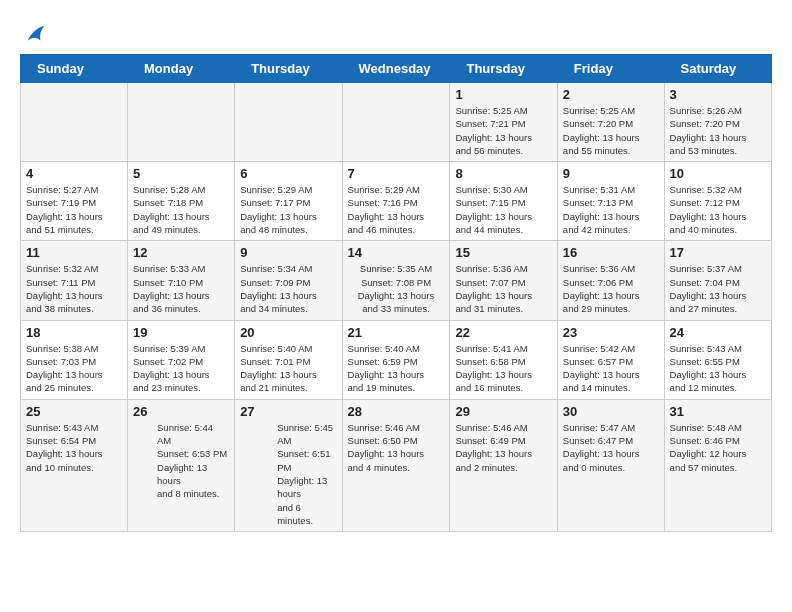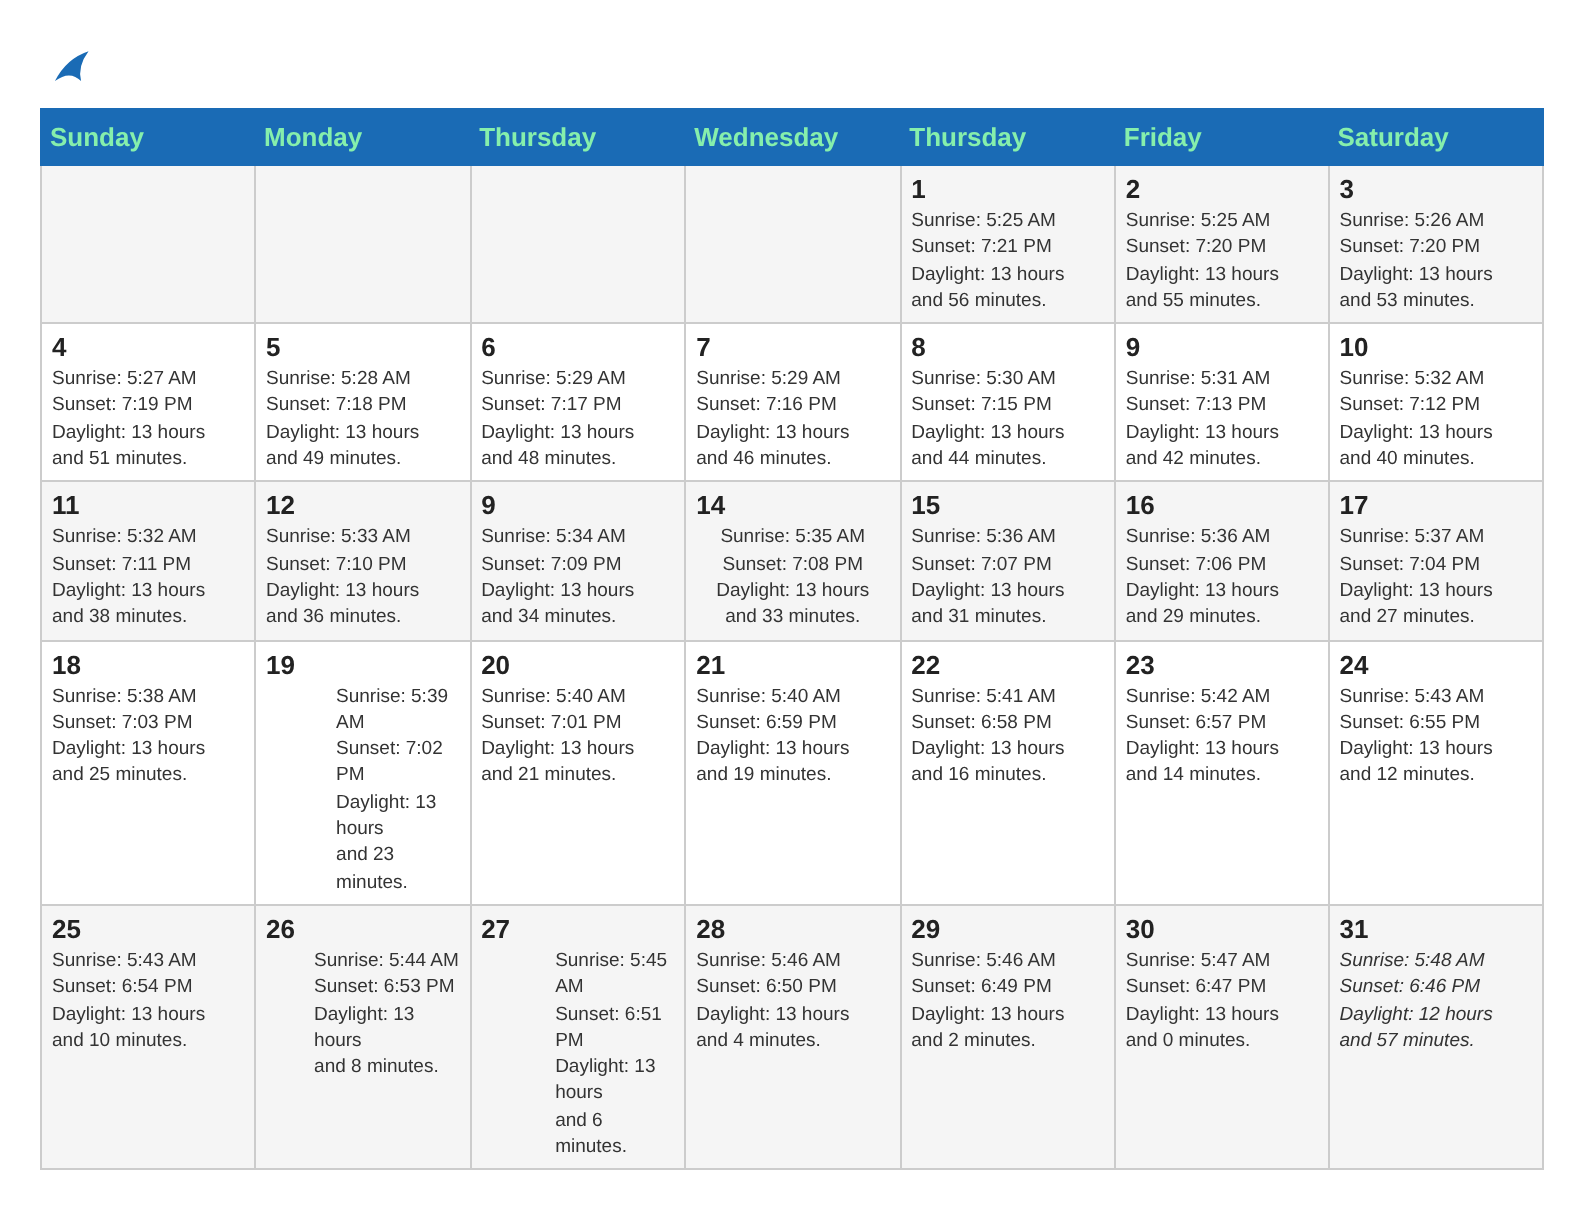--- a/index.html
+++ b/index.html
@@ -33,22 +33,22 @@
       color: #444;
       font-style: italic;
     }
     .calendar {
       width: 100%;
       border-collapse: collapse;
       font-size: 10.5px;
     }
     .calendar thead tr th {
       background: #1a6bb5;
-      color: #86efac;
-      padding: 6px 4px;
+      color: #ffffff;
+      padding: 6px 16px;
       text-align: left;
       font-size: 13px;
       font-weight: bold;
       border: 1px solid #1a6bb5;
     }
     .calendar tbody tr td {
       vertical-align: top;
       border: 1px solid #ccc;
       padding: 4px 5px;
       width: 108px;
@@ -258,21 +258,21 @@
         <tr>
           <td>
             <span class="day-number">18</span>
             <div class="day-info" style="white-space: pre-line;">Sunrise: 5:38 AM
 Sunset: 7:03 PM
 Daylight: 13 hours
 and 25 minutes.</div>
           </td>
           <td>
             <span class="day-number">19</span>
-            <div class="day-info" style="white-space: pre-line; margin-left: 35px;">Sunrise: 5:39 AM
+            <div class="day-info" style="white-space: pre-line;">Sunrise: 5:39 AM
 Sunset: 7:02 PM
 Daylight: 13 hours
 and 23 minutes.</div>
           </td>
           <td>
             <span class="day-number">20</span>
             <div class="day-info" style="white-space: pre-line;">Sunrise: 5:40 AM
 Sunset: 7:01 PM
 Daylight: 13 hours
 and 21 minutes.</div>
@@ -344,21 +344,21 @@
           </td>
           <td>
             <span class="day-number">30</span>
             <div class="day-info" style="white-space: pre-line;">Sunrise: 5:47 AM
 Sunset: 6:47 PM
 Daylight: 13 hours
 and 0 minutes.</div>
           </td>
           <td>
             <span class="day-number">31</span>
-            <div class="day-info" style="white-space: pre-line; font-style: italic;">Sunrise: 5:48 AM
+            <div class="day-info" style="white-space: pre-line;">Sunrise: 5:48 AM
 Sunset: 6:46 PM
 Daylight: 12 hours
 and 57 minutes.</div>
           </td>
         </tr>
       </tbody>
   </table>
 </div>
 
 </body></html>

